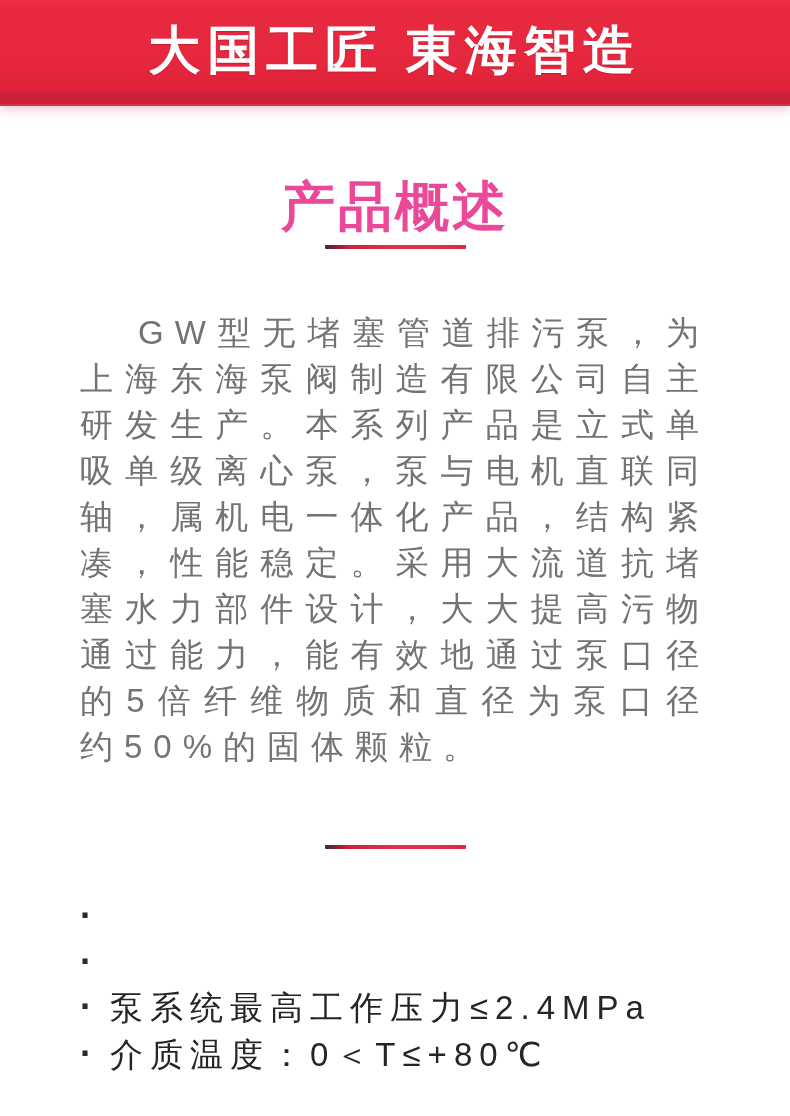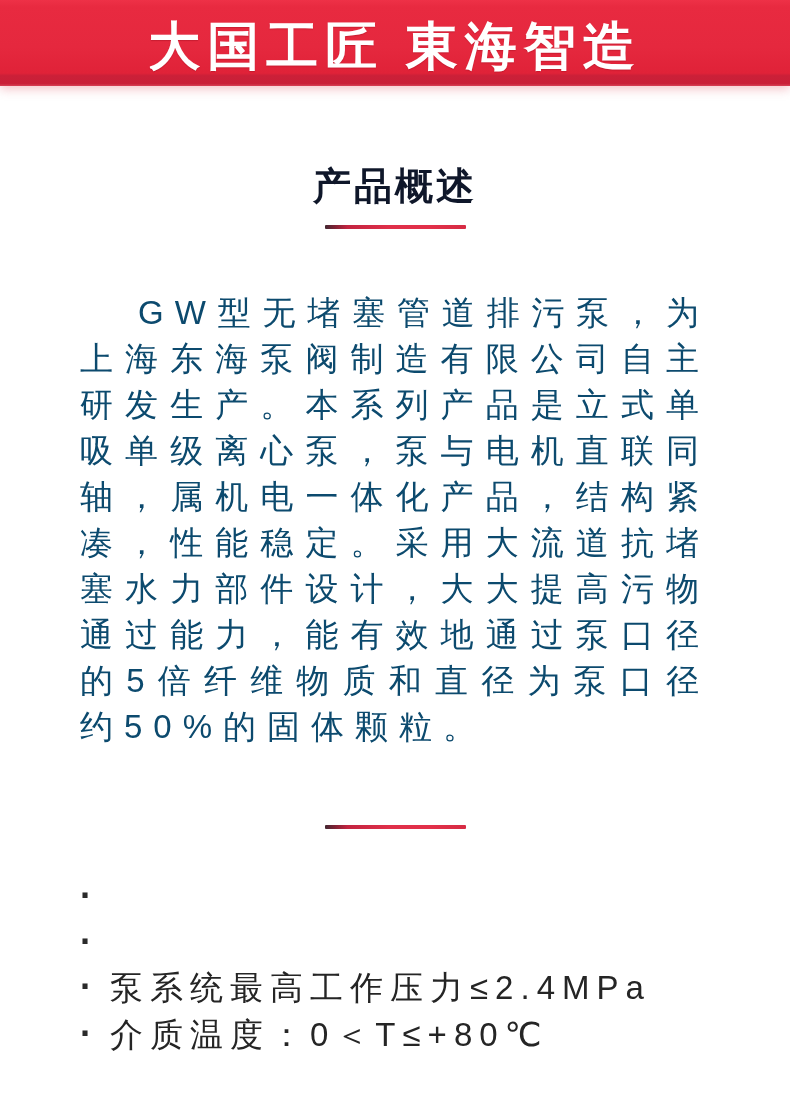--- a/index.html
+++ b/index.html
@@ -11,54 +11,54 @@
   .page {
     position: relative;
     width: 790px;
     height: 1116px;
     background: #ffffff;
     overflow: hidden;
   }
   
   .banner {
     width: 100%;
-    height: 86px;
+    height: 106px;
     background: linear-gradient(180deg,
       #ee3147 0%,
       #e82a40 8%,
       #e5283e 55%,
       #e02238 85%,
       #cb2038 88%,
       #c91f37 97%,
       #d64054 100%);
     display: flex;
-    align-items: flex-end;
+    align-items: center;
     justify-content: center;
     box-shadow: 0 3px 10px rgba(223, 80, 96, 0.35);
   }
   .banner h1 {
     margin: 0;
     padding-bottom: 4px;
     color: #ffffff;
     font-size: 52px;
     font-weight: bold;
     letter-spacing: 7px;
     white-space: nowrap;
     text-shadow: 0 1px 1px rgba(150, 10, 25, 0.35);
   }
   
   .section-overview { margin-top: 77px; }
   .section-conditions { margin-top: 75px; }
   .section h2 {
     margin: 12px;
     text-align: center;
-    font-size: 38px;
+    font-size: 54px;
     line-height: 47px;
     font-weight: 800;
-    color: #0f172a;
+    color: #ec4899;
     letter-spacing: 3px;
   }
   .title-underline {
     width: 141px;
     height: 4px;
     margin: 15px auto 0 auto;
     border-radius: 1px;
     background: linear-gradient(90deg,
       #432832 0%,
       #7e2134 7%,
@@ -70,21 +70,21 @@
   
   .body-text {
     width: 630px;
     margin: 61px auto 0 auto;
     font-size: 33px;
     line-height: 46px;
     letter-spacing: 11px;
     text-align: justify;
     text-justify: inter-character;
     text-indent: 58px;
-    color: #0c4a6e;
+    color: #737373;
   }
   
   .spec-list {
     list-style: none;
     margin: 44px 0 0 0;
     padding: 0 40px 0 80px;
   }
   .spec-list li {
     display: flex;
     align-items: baseline;

